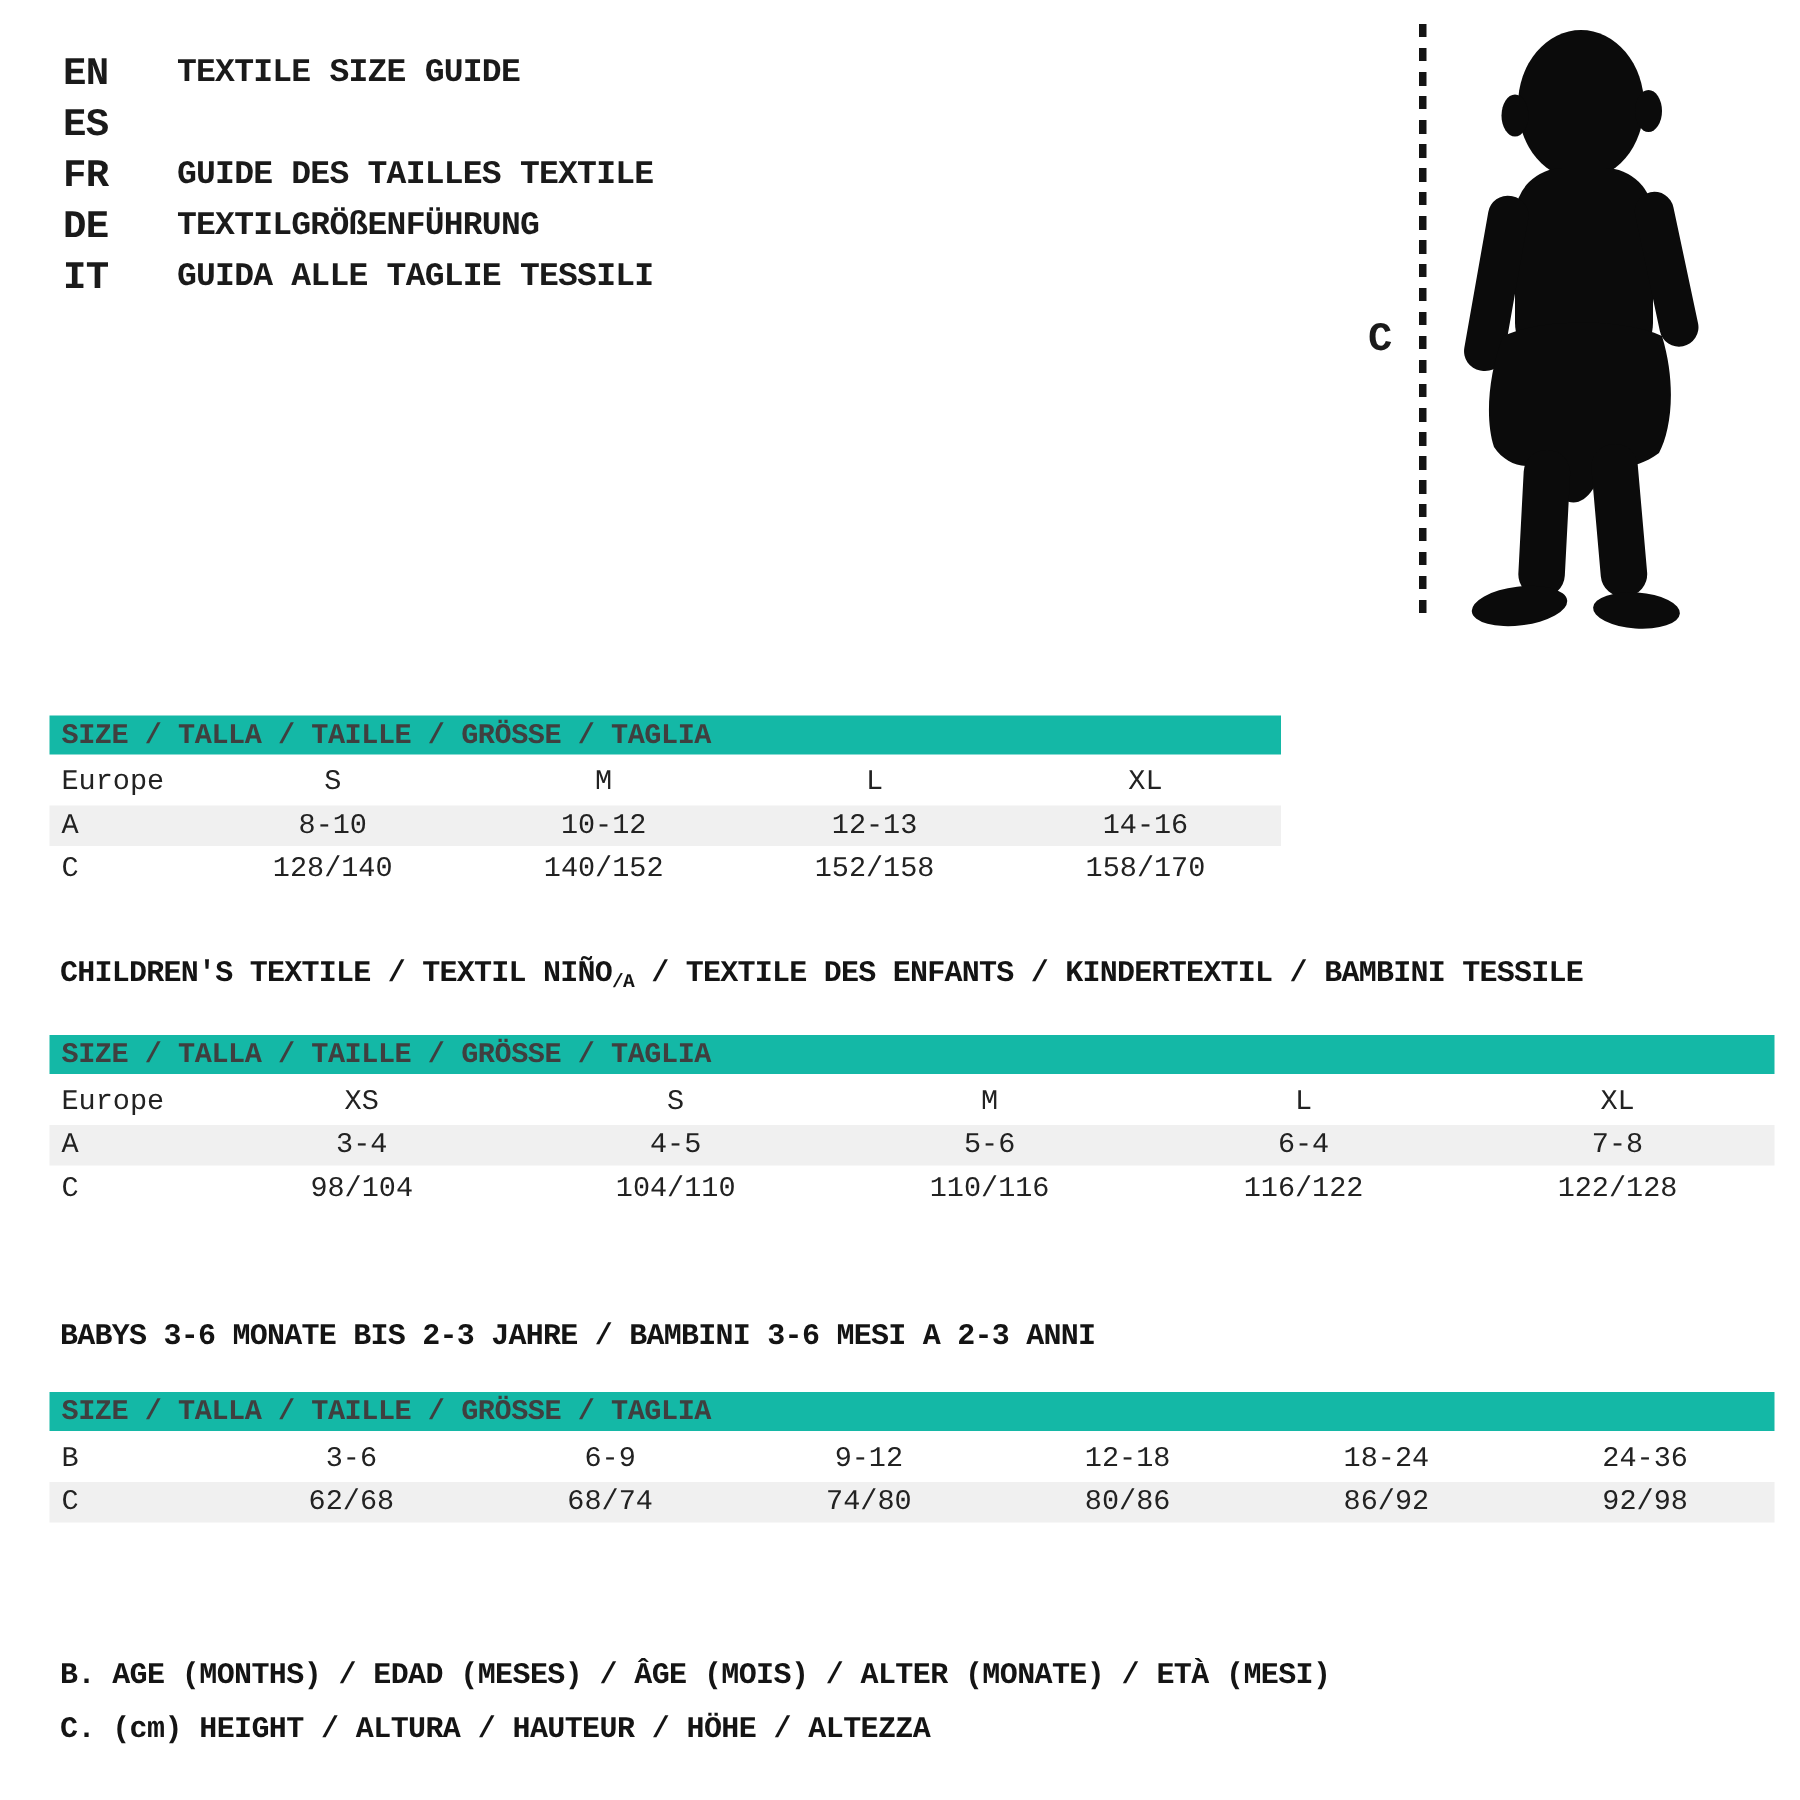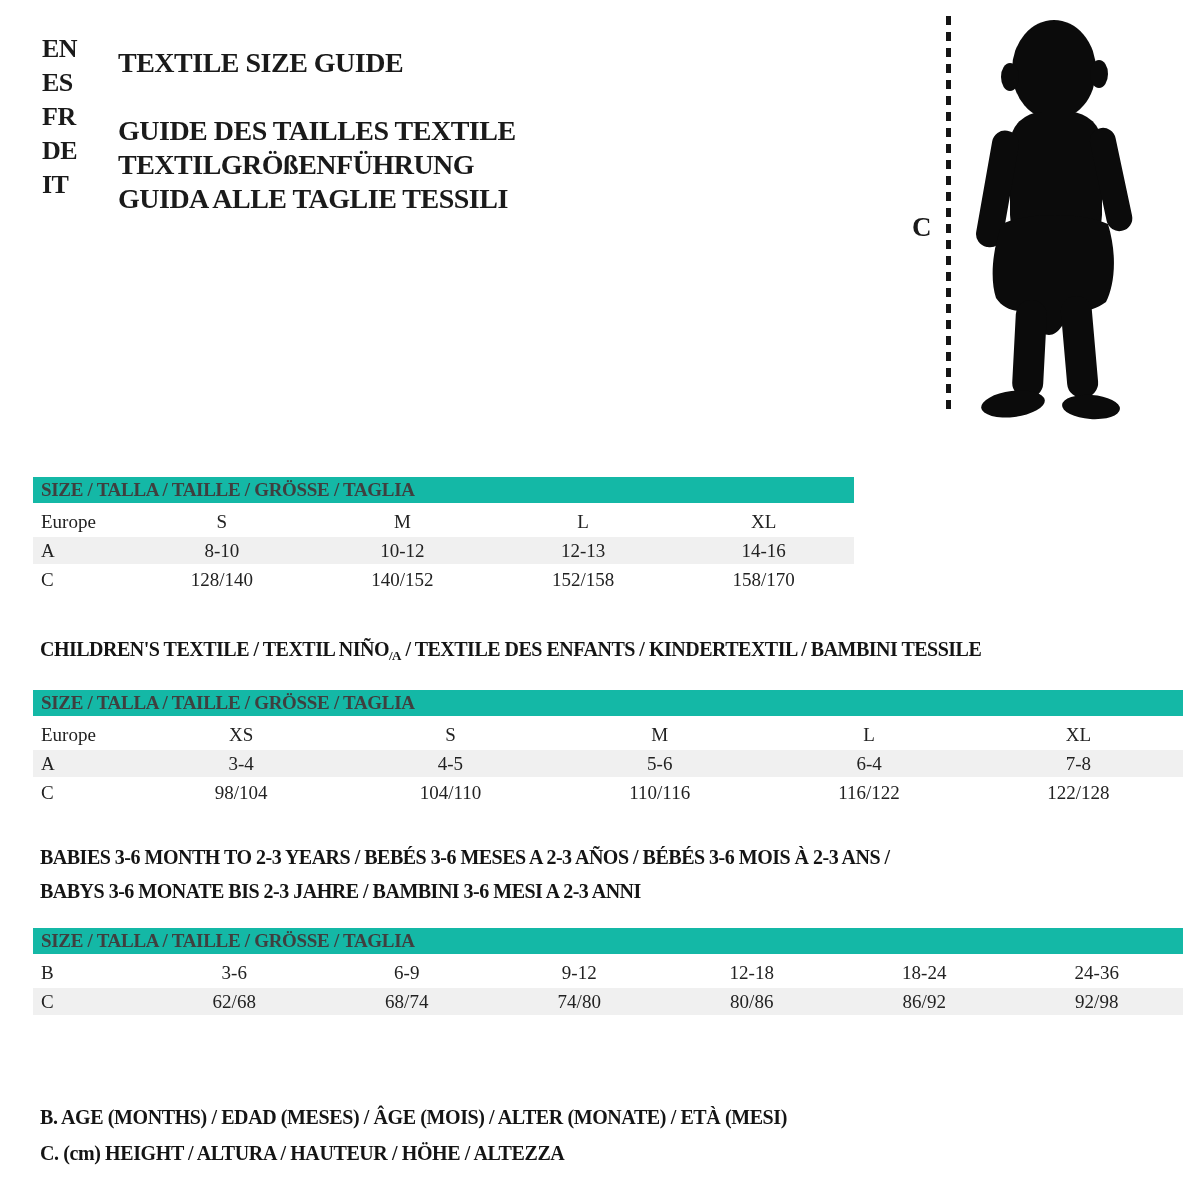--- a/index.html
+++ b/index.html
@@ -1,29 +1,29 @@
 <!DOCTYPE html>
 <html><head>
 <meta charset="utf-8">
 <style>
   html,body{margin:0;padding:0;background:#fff;}
   .page{
     position:relative;
     width:1200px;height:1192px;
     background:#ffffff;
-    font-family:Liberation Serif, serif;
+    font-family:Liberation Mono, monospace;
     color:#1a1a1a;
     overflow:hidden;
     border-radius:10px;
   }
   
   .lang-list{position:absolute;left:42px;top:32px;}
   .lang-row{display:flex;height:34px;line-height:34px;}
   .lang-code{width:76px;font-size:26px;font-weight:700;letter-spacing:-0.5px;}
-  .lang-title{font-size:28px;font-weight:700;letter-spacing:-0.5px;white-space:nowrap;margin-top:14px;}
+  .lang-title{font-size:22px;font-weight:700;letter-spacing:-0.5px;white-space:nowrap;}
   
   .dash-line{
     position:absolute;left:946px;top:16px;width:5px;height:400px;
     background:repeating-linear-gradient(to bottom,#141414 0 9px,transparent 9px 16px);
   }
   .c-label{position:absolute;left:912px;top:212px;font-size:27px;font-weight:700;}
   .baby-svg{position:absolute;left:958px;top:12px;width:192px;height:412px;}
   
   .section-heading{
     position:absolute;left:40px;
@@ -151,21 +151,20 @@
     <div class="t-row">
       <div class="cell label-cell">C</div>
       <div class="cell">98/104</div>
       <div class="cell">104/110</div>
       <div class="cell">110/116</div>
       <div class="cell">116/122</div>
       <div class="cell">122/128</div>
     </div>
   </div>
 
-  <div class="section-heading" style="top:846px;">BABIES 3-6 MONTH TO 2-3 YEARS / BEBÉS 3-6 MESES A 2-3 AÑOS / BÉBÉS 3-6 MOIS À 2-3 ANS /</div>
   <div class="section-heading" style="top:880px;">BABYS 3-6 MONATE BIS 2-3 JAHRE / BAMBINI 3-6 MESI A 2-3 ANNI</div>
 
   <div class="size-table babies" style="left:33px;top:928px;width:1150px;">
     <div class="size-bar">SIZE / TALLA / TAILLE / GRÖSSE / TAGLIA</div>
     <div class="t-row">
       <div class="cell label-cell">B</div>
       <div class="cell">3-6</div>
       <div class="cell">6-9</div>
       <div class="cell">9-12</div>
       <div class="cell">12-18</div>

